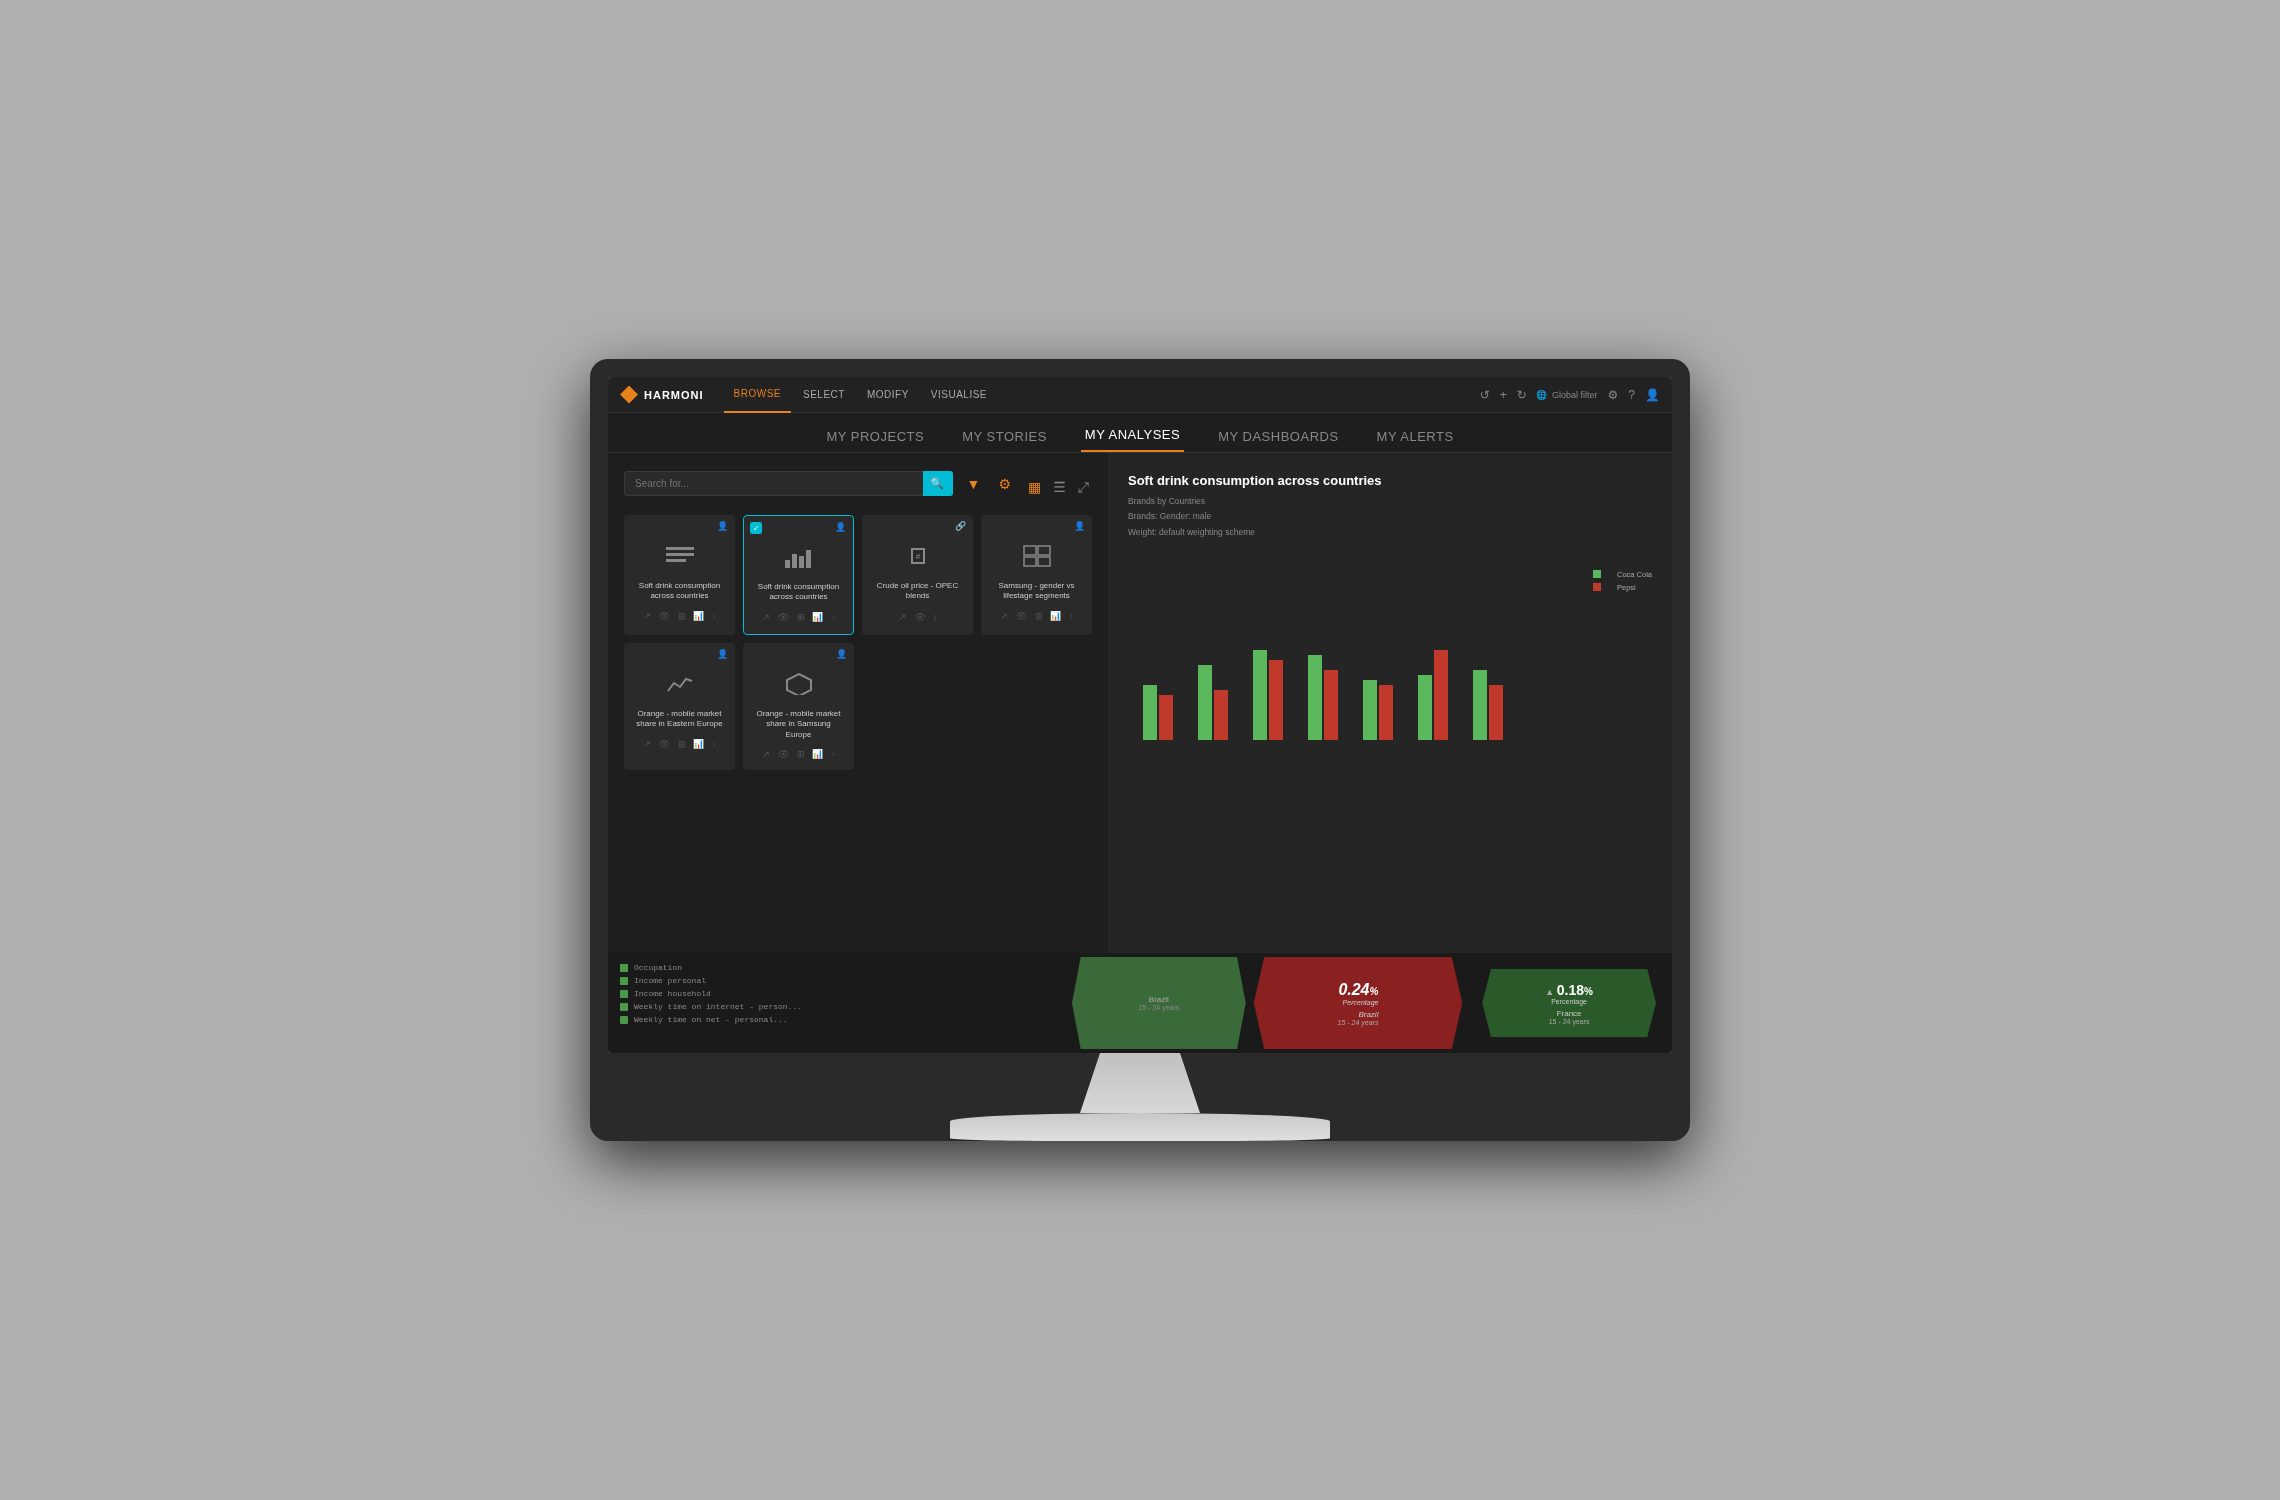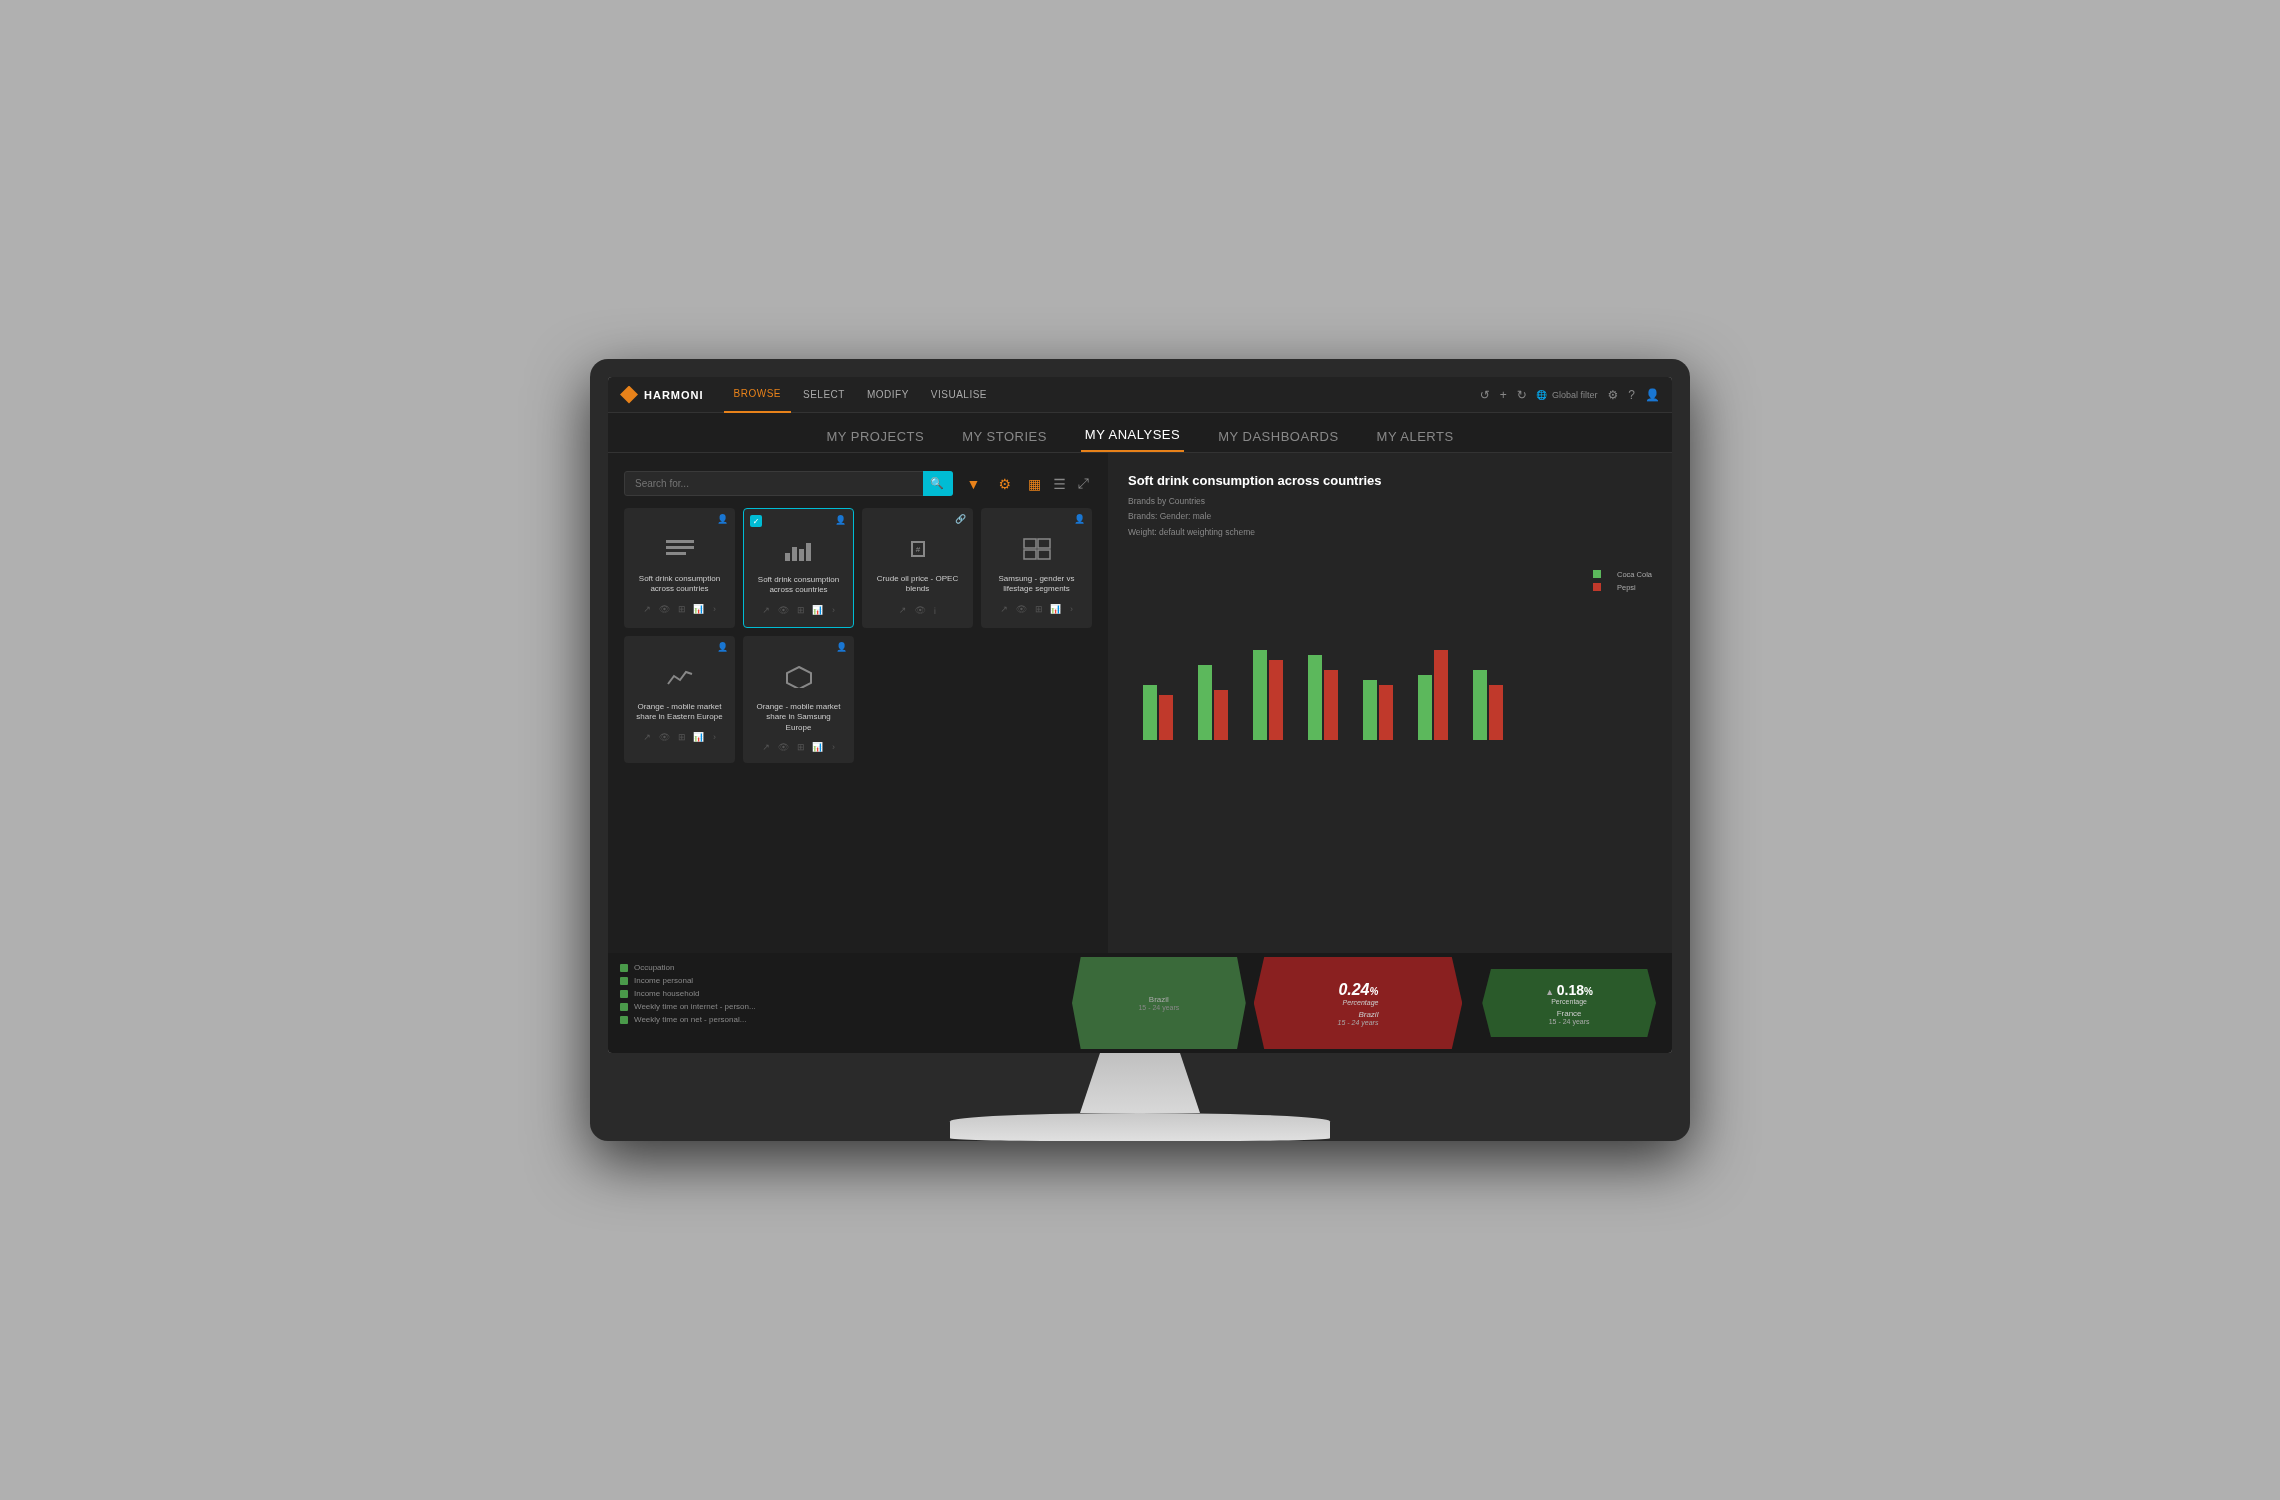--- a/index.html
+++ b/index.html
@@ -381,20 +381,21 @@
       width: 460px;
       padding: 8px 12px;
       flex-shrink: 0;
     }
 
     .bottom-list-item {
       display: flex;
       align-items: center;
       gap: 6px;
       padding: 2px 0;
+      font-family: Liberation Mono, monospace;
     }
 
     .bottom-list-dot {
       width: 8px;
       height: 8px;
       background: #4a9a4a;
       border-radius: 1px;
       flex-shrink: 0;
     }
 
@@ -448,21 +449,21 @@
         <div class="tab-item active">MY ANALYSES</div>
         <div class="tab-item">MY DASHBOARDS</div>
         <div class="tab-item">MY ALERTS</div>
       </div>
 
       <div class="main-content">
 
         <div class="left-panel">
 
           <div style="display:flex; align-items:center; justify-content:space-between; margin-bottom:12px;">
-            <div class="search-bar" style="flex:1; margin-bottom:0;">
+            <div class="search-bar" style="flex:1; margin-bottom:7px;">
               <div class="search-input-wrapper">
                 <input class="search-input" type="text" placeholder="Search for..." style="">
                 <button class="search-btn">
                   <span class="search-icon-svg">🔍</span>
                 </button>
               </div>
               <div class="filter-icons">
                 <button class="filter-icon-btn">▼</button>
                 <button class="filter-icon-btn">⚙</button>
               </div>

